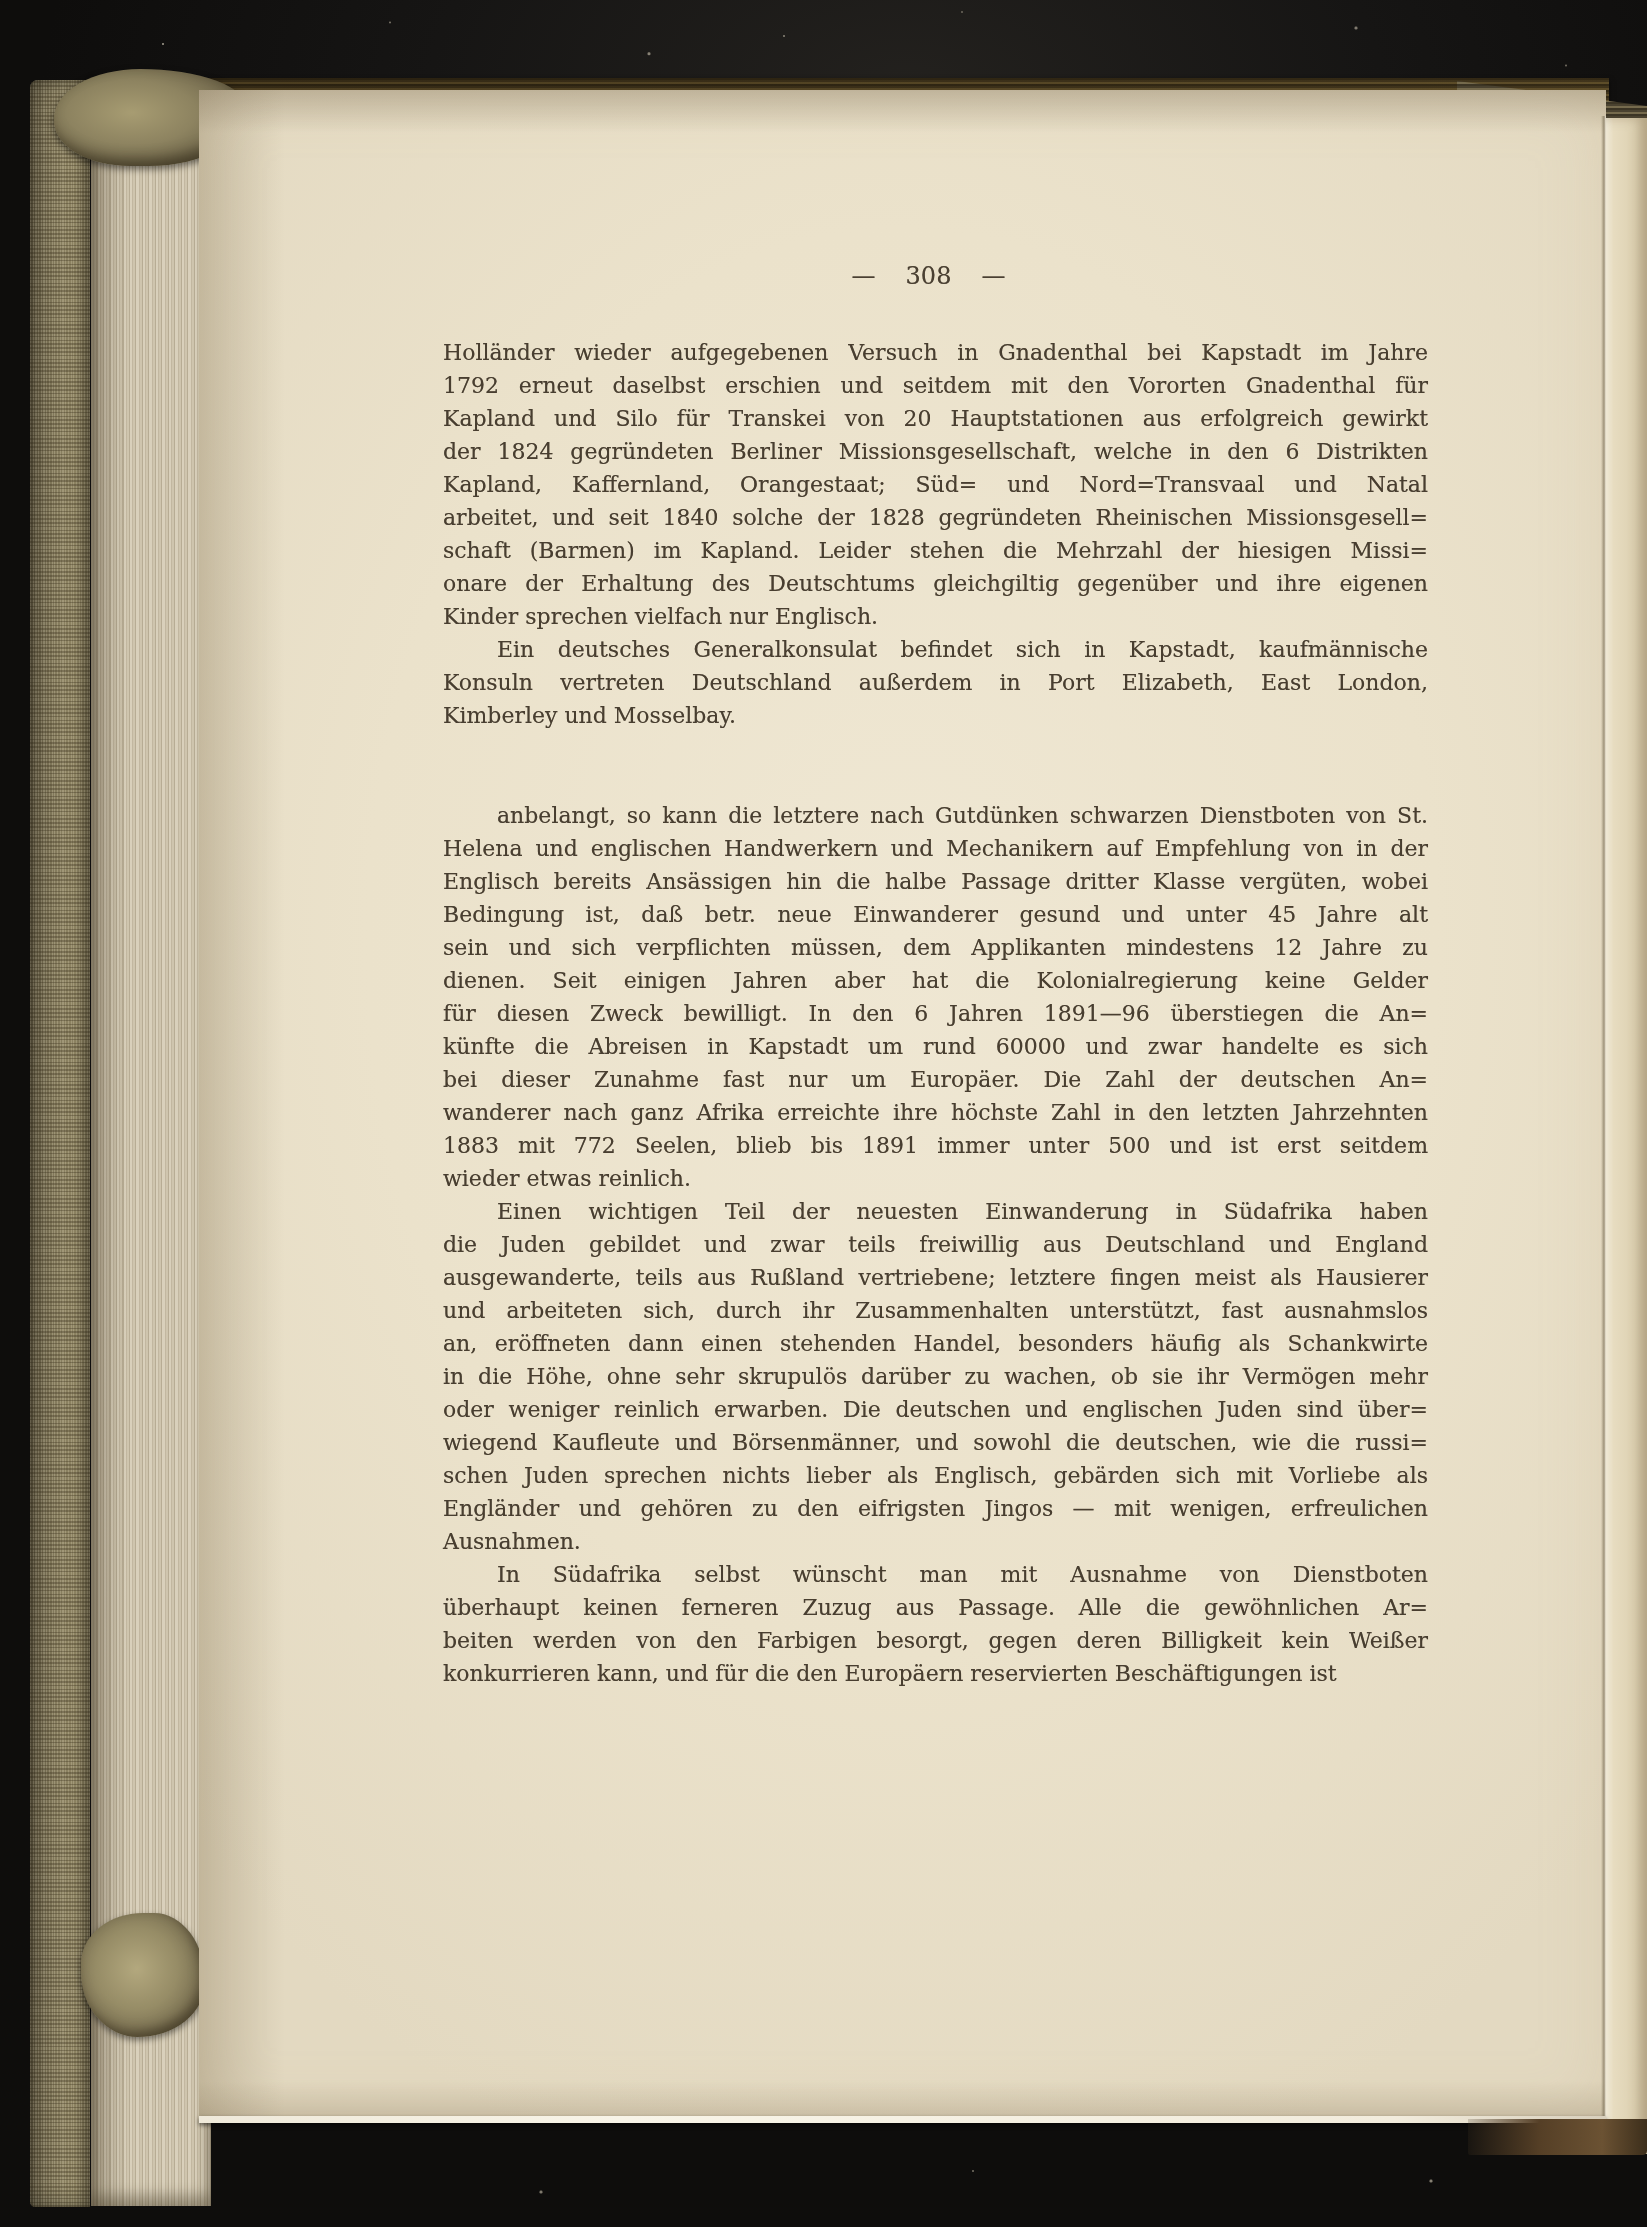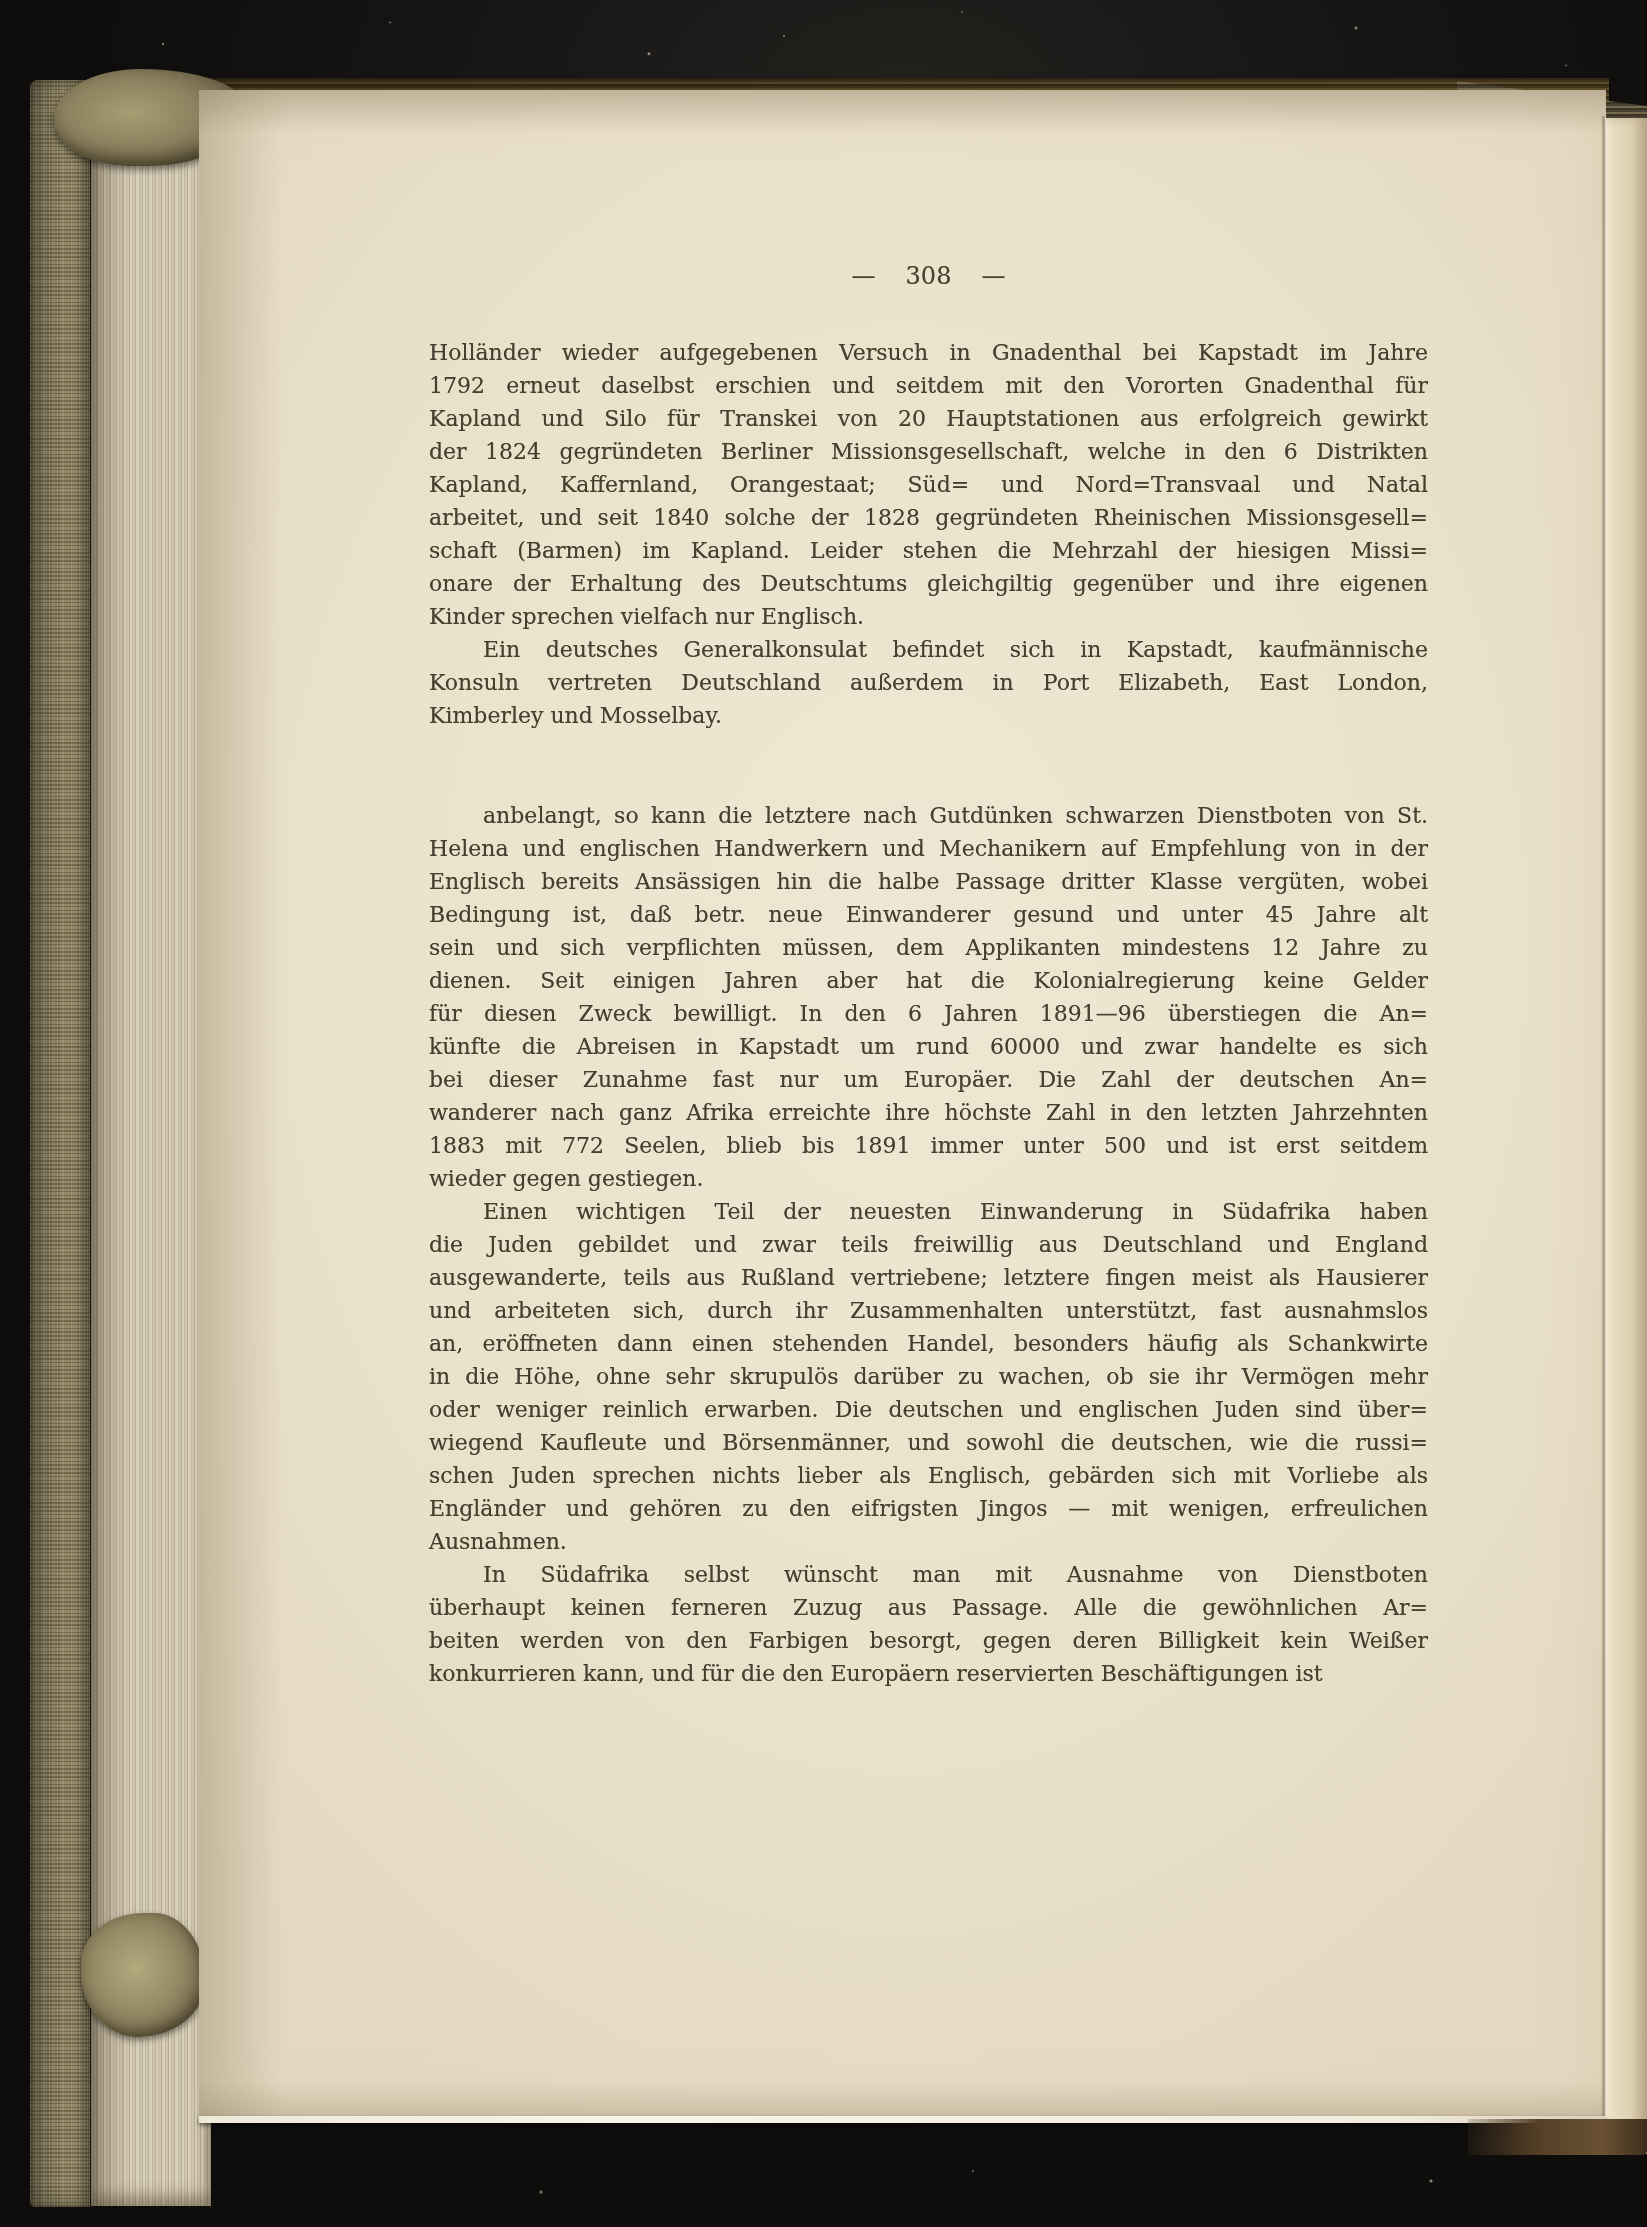--- a/index.html
+++ b/index.html
@@ -68,21 +68,21 @@
       background:linear-gradient(90deg, rgba(70,55,35,.2), #553f26 40%, #6b5233 75%, #3c2e1b);
       border-radius:0 0 4.3px 2.2px;}
   
   .textblock{position:absolute;left:429px;top:336px;width:999px;color:#483e30;
       font-size:22px;line-height:33px;text-shadow:0 0 0.5px rgba(72,62,48,.55);}
   .pagehead{position:absolute;left:429px;top:258px;width:999px;height:35px;
       display:flex;justify-content:center;align-items:center;gap:30px;
       color:#4a4032;font-size:24px;text-shadow:0 0 0.5px rgba(72,62,48,.5);}
   .para{margin:0;}
   .para.gap{margin-top:67px;}
-  .line{text-align:justify;text-align-last:justify;white-space:normal;}
+  .line{text-align:justify;text-align-last:justify;white-space:normal;margin-left:14px;}
   .para .line:last-child{text-align-last:left;}
   .para.indent .line:first-child{text-indent:54px;}
 </style>
 </head>
 <body>
 
 <div class="stage">
   <div class="speck" style="left:162px;top:43px;"></div>
 
   <div class="spine-cloth"></div>
@@ -131,21 +131,21 @@
         <div class="line">Helena und englischen Handwerkern und Mechanikern auf Empfehlung von in der</div>
         <div class="line">Englisch bereits Ansässigen hin die halbe Passage dritter Klasse vergüten, wobei</div>
         <div class="line">Bedingung ist, daß betr. neue Einwanderer gesund und unter 45 Jahre alt</div>
         <div class="line">sein und sich verpflichten müssen, dem Applikanten mindestens 12 Jahre zu</div>
         <div class="line">dienen. Seit einigen Jahren aber hat die Kolonialregierung keine Gelder</div>
         <div class="line">für diesen Zweck bewilligt. In den 6 Jahren 1891—96 überstiegen die An=</div>
         <div class="line">künfte die Abreisen in Kapstadt um rund 60000 und zwar handelte es sich</div>
         <div class="line">bei dieser Zunahme fast nur um Europäer. Die Zahl der deutschen An=</div>
         <div class="line">wanderer nach ganz Afrika erreichte ihre höchste Zahl in den letzten Jahrzehnten</div>
         <div class="line">1883 mit 772 Seelen, blieb bis 1891 immer unter 500 und ist erst seitdem</div>
-        <div class="line">wieder gegen gestiegen.</div>
+        <div class="line">wieder etwas reinlich.</div>
       </div>
       <div class="para indent">
         <div class="line">Einen wichtigen Teil der neuesten Einwanderung in Südafrika haben</div>
         <div class="line">die Juden gebildet und zwar teils freiwillig aus Deutschland und England</div>
         <div class="line">ausgewanderte, teils aus Rußland vertriebene; letztere fingen meist als Hausierer</div>
         <div class="line">und arbeiteten sich, durch ihr Zusammenhalten unterstützt, fast ausnahmslos</div>
         <div class="line">an, eröffneten dann einen stehenden Handel, besonders häufig als Schankwirte</div>
         <div class="line">in die Höhe, ohne sehr skrupulös darüber zu wachen, ob sie ihr Vermögen mehr</div>
         <div class="line">oder weniger reinlich erwarben. Die deutschen und englischen Juden sind über=</div>
         <div class="line">wiegend Kaufleute und Börsenmänner, und sowohl die deutschen, wie die russi=</div>

